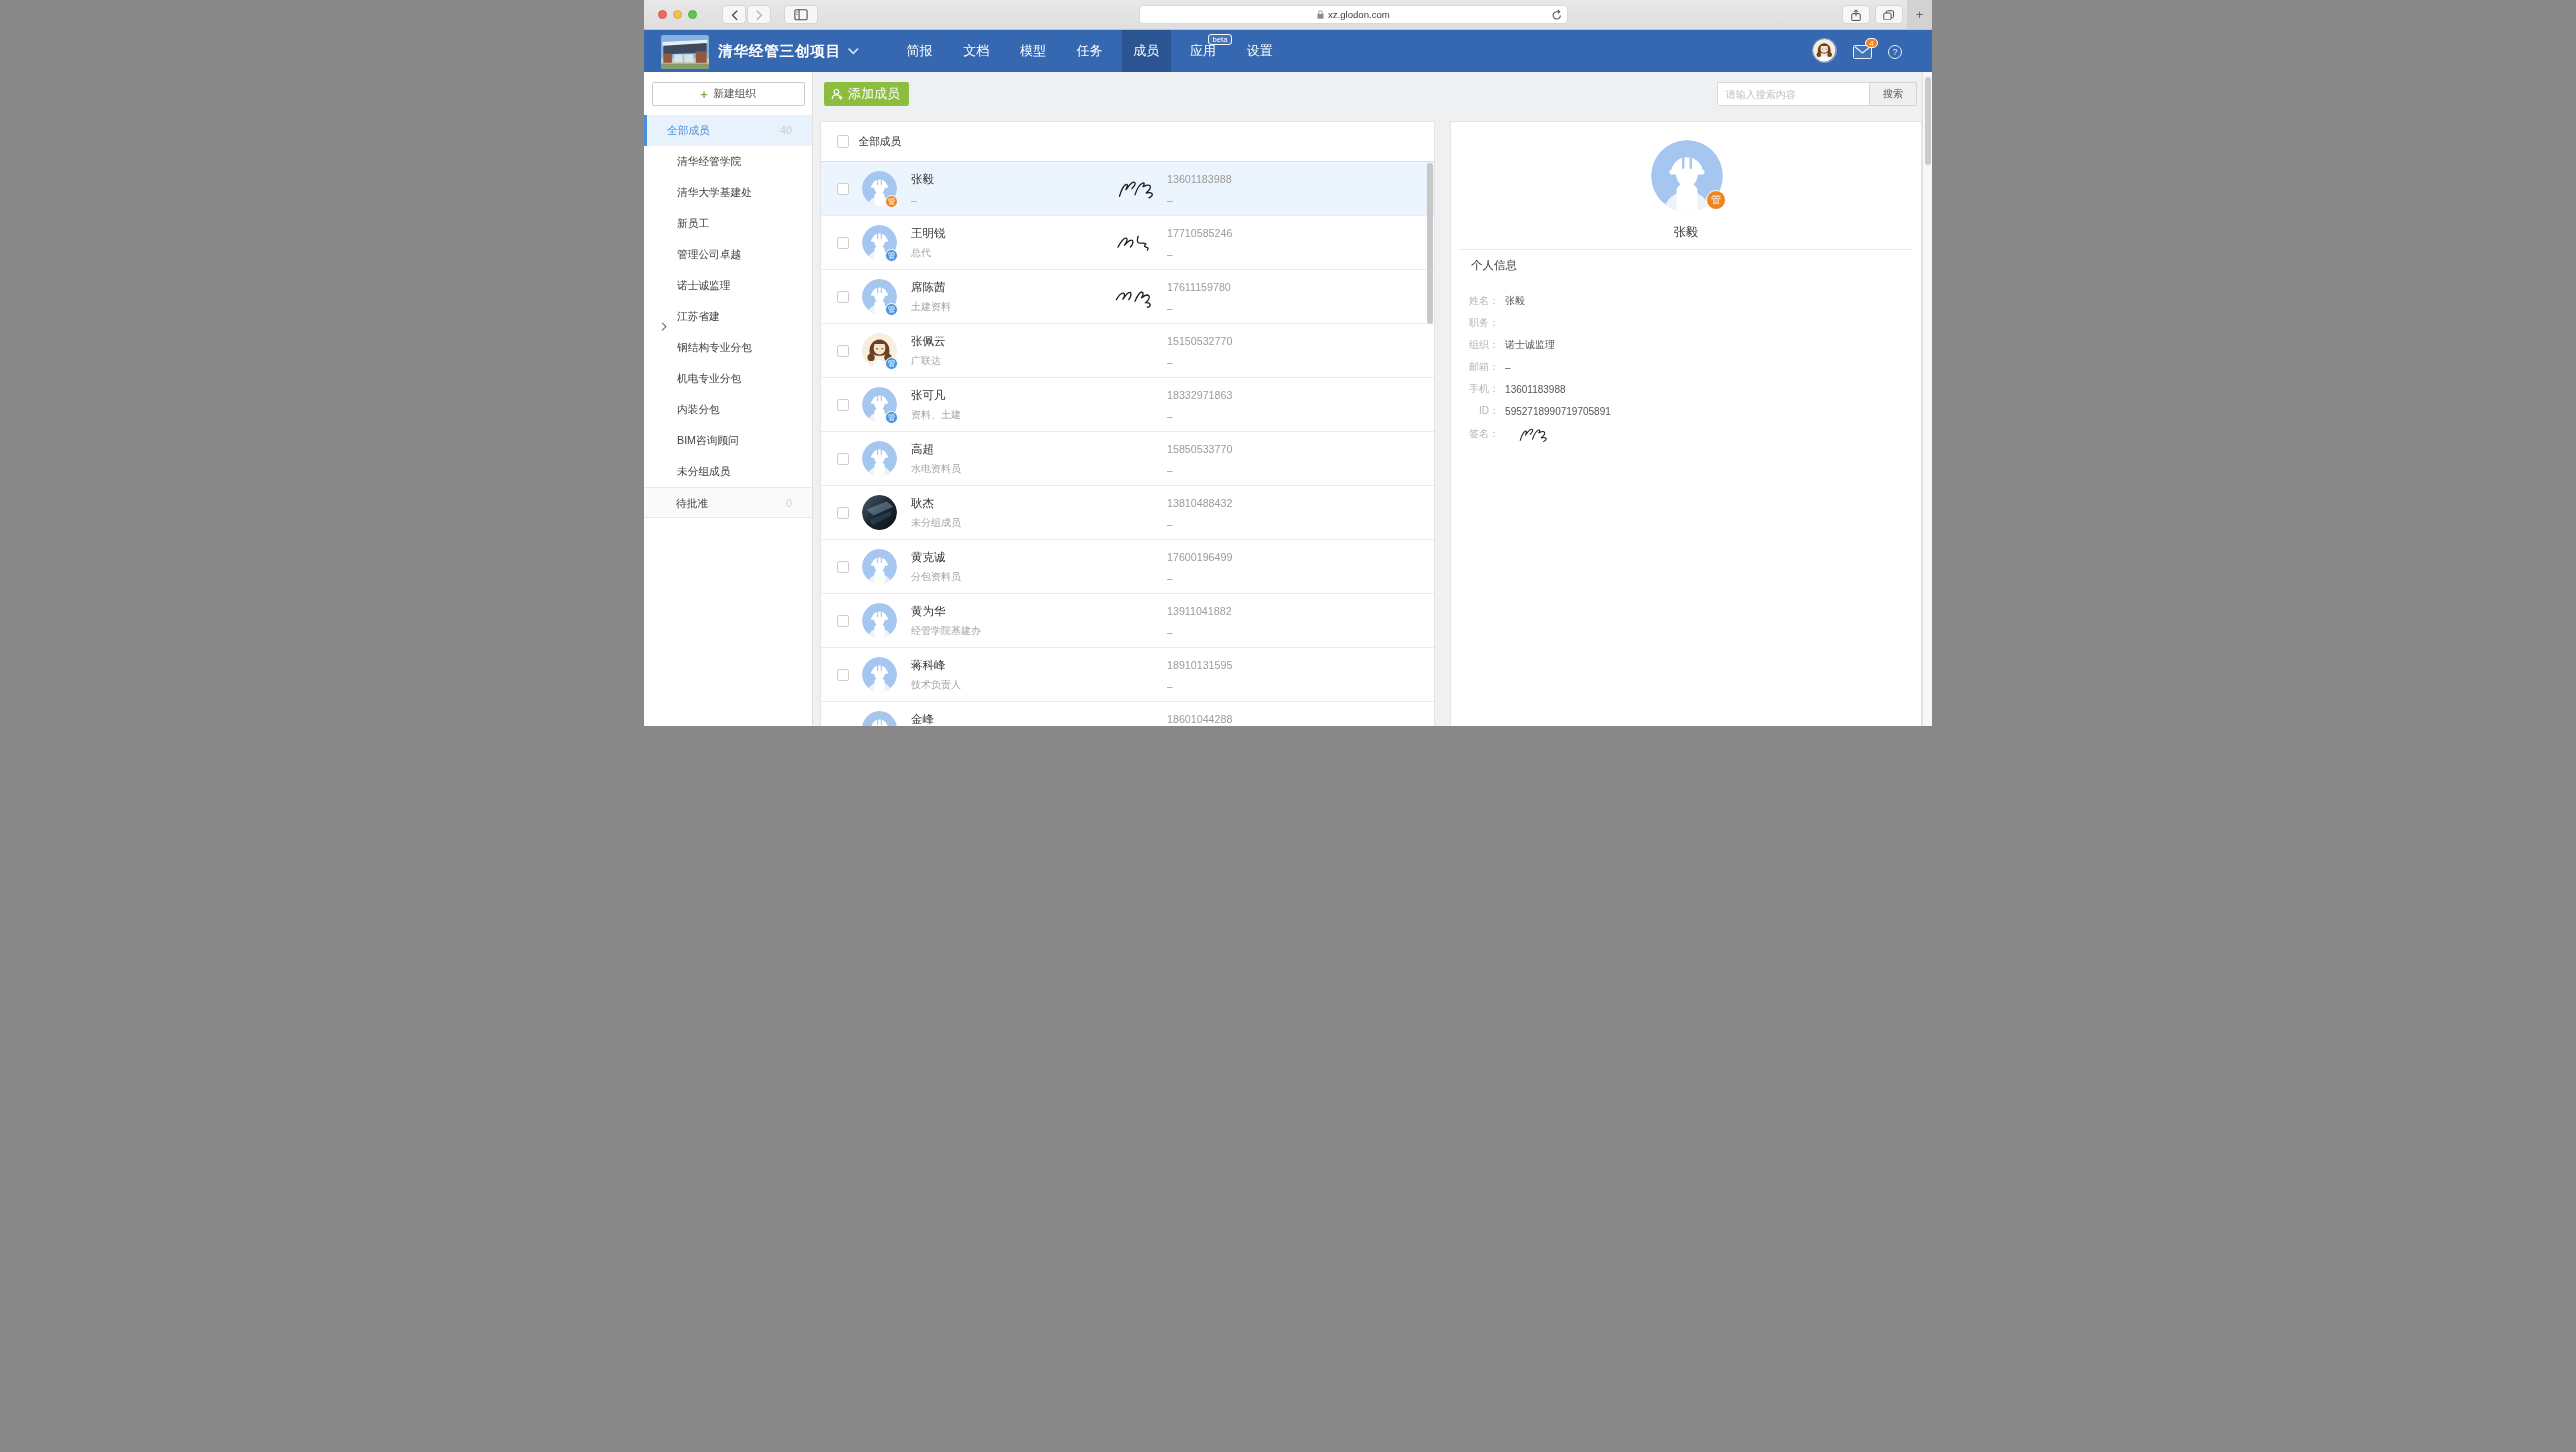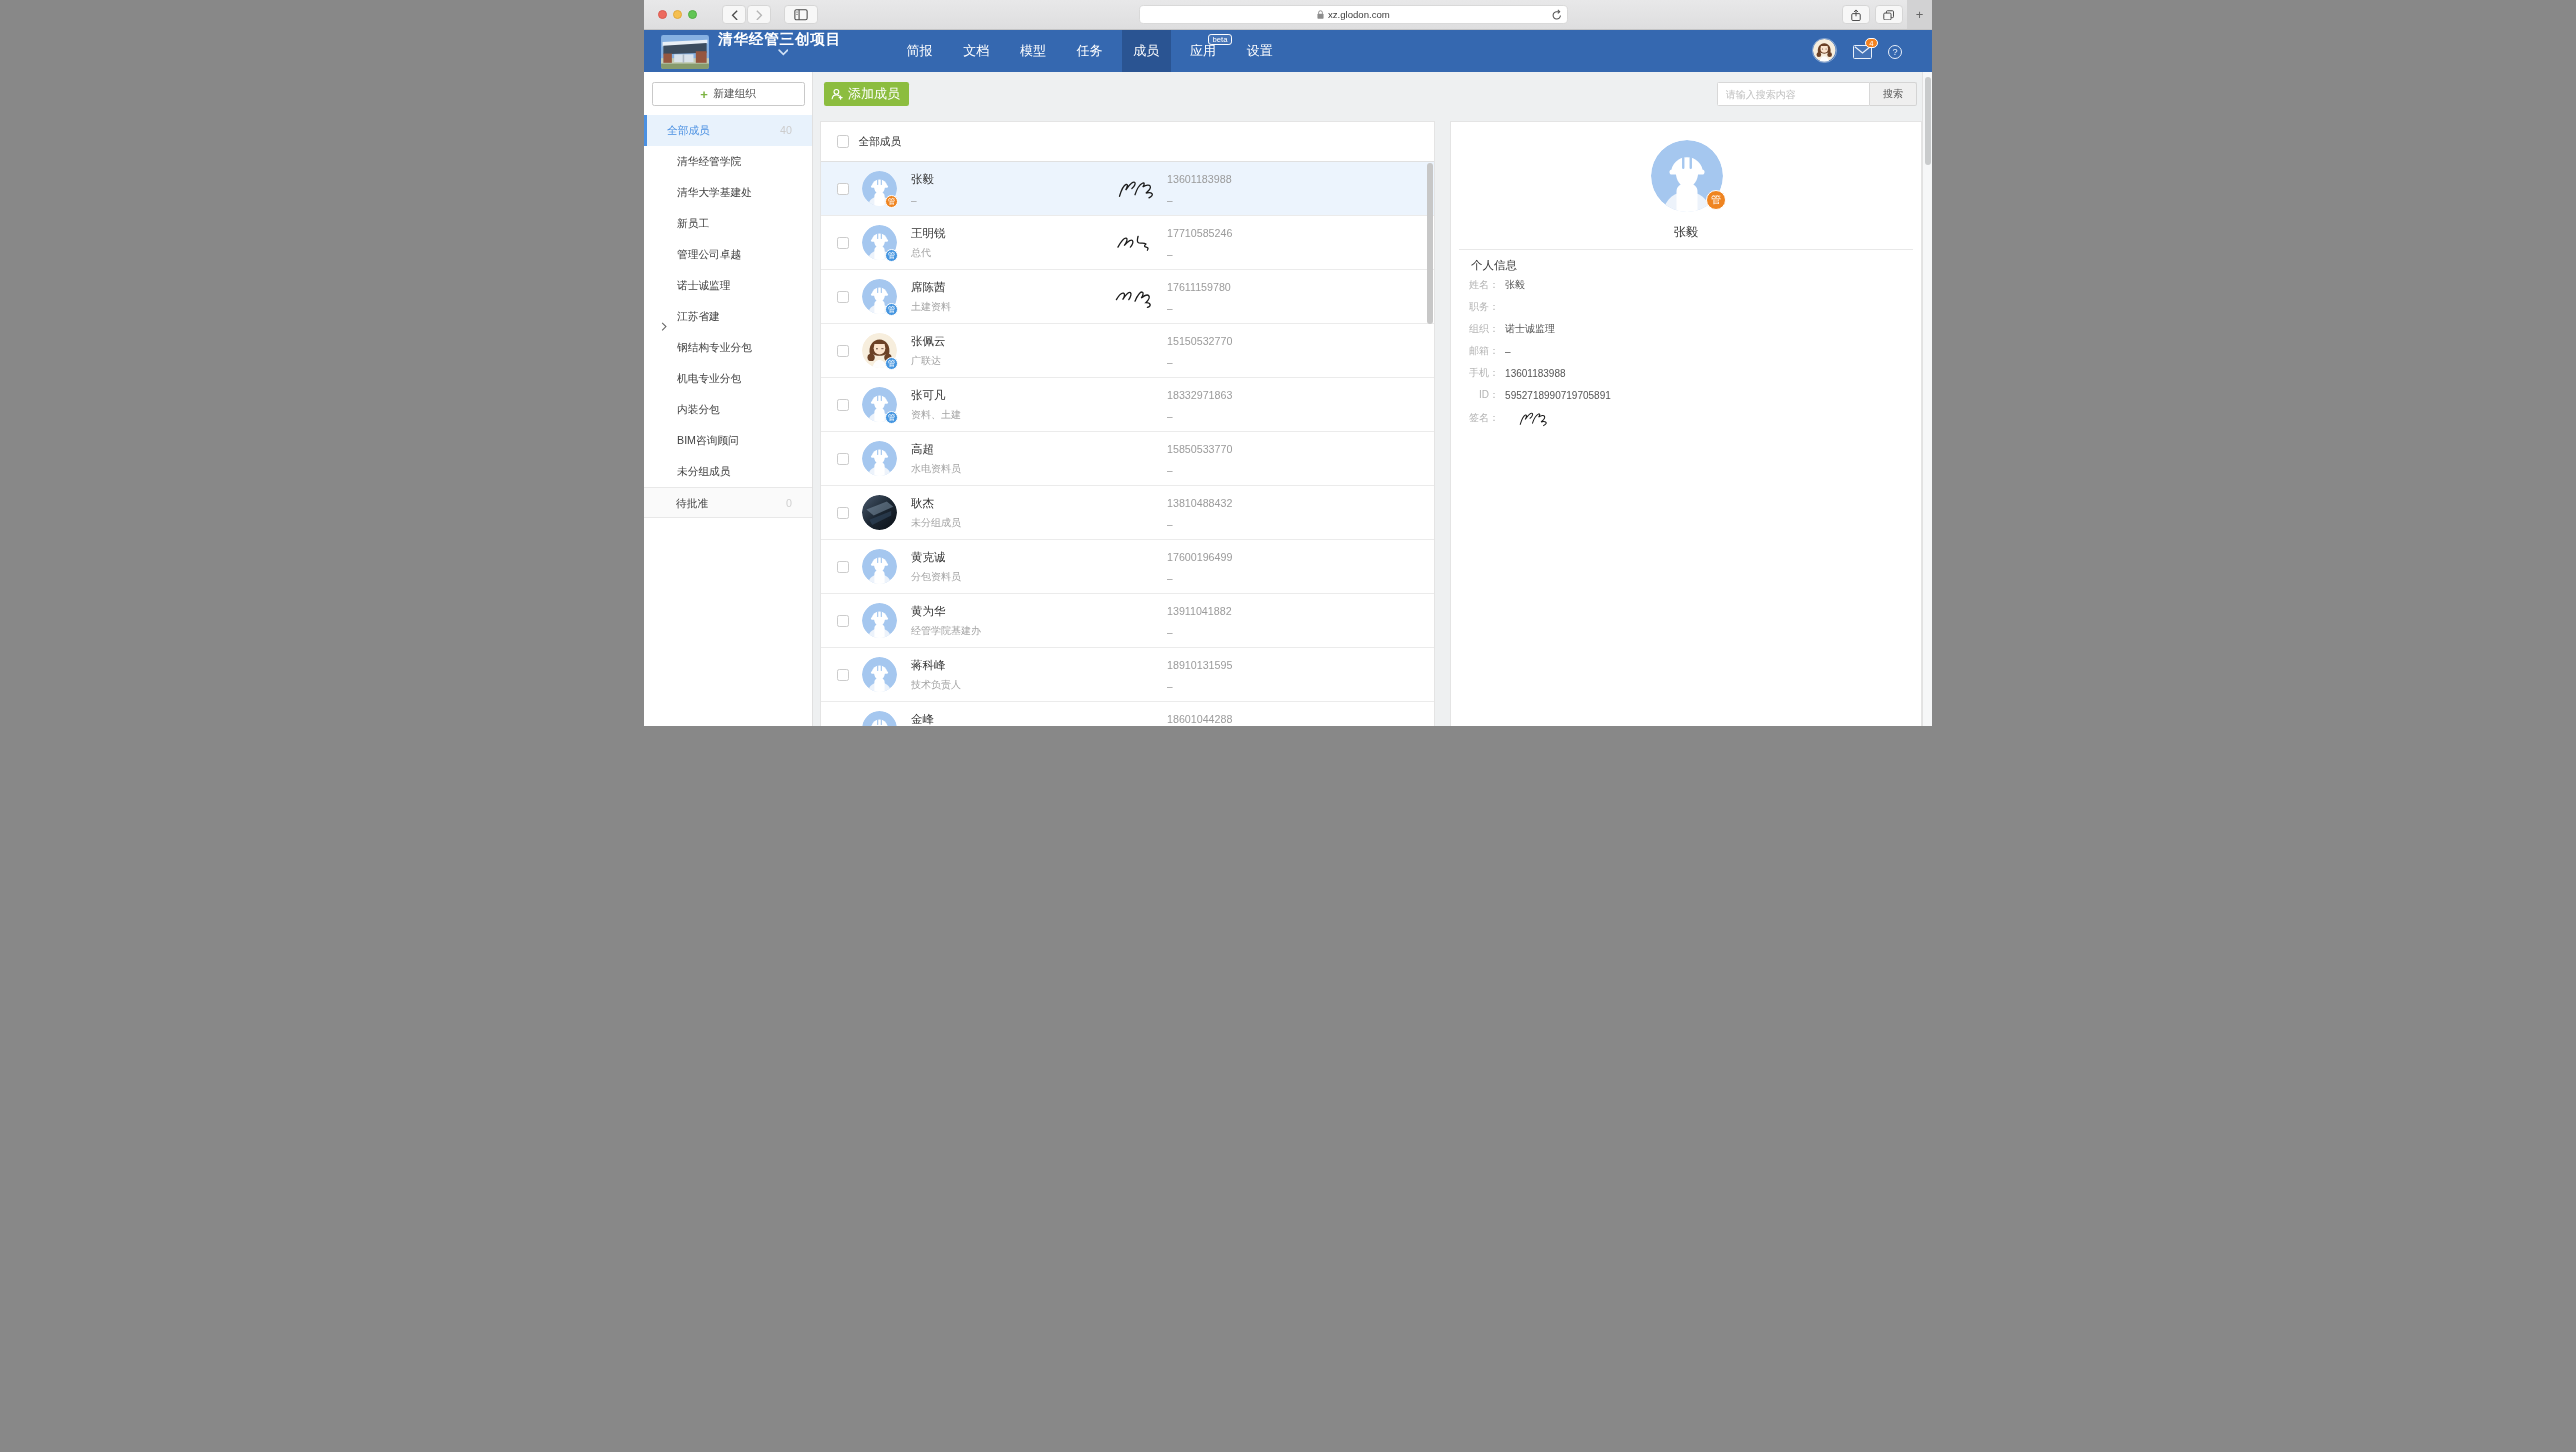--- a/index.html
+++ b/index.html
@@ -13,21 +13,21 @@
   .tl.y{left:29px;background:#f5bf4f;border:0.8px solid #dfa93c;}
   .tl.g{left:44px;background:#61c554;border:0.8px solid #52ad45;}
   .cbtn{position:absolute;top:5.4px;height:19px;background:#f7f7f7;border:0.8px solid #d6d6d6;border-radius:3.8px;display:flex;align-items:center;justify-content:center;}
   .urlbar{position:absolute;left:495px;top:5.4px;width:429px;height:19px;background:#fff;border:0.8px solid #d9d9d9;border-radius:4.6px;display:flex;align-items:center;justify-content:center;font-size:9.6px;color:#3e3e3e;}
   .urlbar .reload{position:absolute;right:5.4px;top:3.1px;}
   .newtab-strip{position:absolute;right:0;top:0;width:25px;height:29px;background:#d2d2d3;display:flex;align-items:center;justify-content:center;color:#666;font-size:13px;}
 
   
   .appbar{position:absolute;left:0;top:30px;width:100%;height:42px;background:#3568b0;}
   .logo{position:absolute;left:17px;top:4.6px;width:48px;height:34px;border-radius:2.3px;overflow:hidden;}
-  .ptitle{position:absolute;left:74px;top:0;height:42px;display:flex;align-items:center;color:#fff;font-size:14.6px;font-weight:bold;letter-spacing:0.8px;flex-direction:column;}
+  .ptitle{position:absolute;left:74px;top:0;height:42px;display:flex;align-items:center;color:#fff;font-size:14.6px;font-weight:bold;letter-spacing:0.8px;}
   .ptitle .chev{margin-left:7px;display:flex;}
   .nav{position:absolute;left:251px;top:0;height:42px;display:flex;}
   .nav-item{position:relative;width:49px;margin-right:7.7px;height:42px;line-height:42px;text-align:center;color:#fff;font-size:13px;cursor:pointer;}
   .nav-item.active{background:#2a5492;}
   .beta{position:absolute;left:30px;top:3.8px;height:11.5px;line-height:10px;padding:0 3.1px;border:0.8px solid #fff;border-radius:3.1px;font-size:7.7px;color:#fff;background:rgba(255,255,255,0.08);}
   .hdr-avatar{position:absolute;left:1168px;top:8.4px;width:24.5px;height:24.5px;border-radius:50%;overflow:hidden;border:0.8px solid rgba(255,255,255,.4);}
   .mail{position:absolute;left:1209px;top:14.6px;width:19px;height:14px;border:1.2px solid #e9f0fa;border-radius:1.5px;background:rgba(255,255,255,.08);}
   .mail svg{display:block}
   .mail-badge{position:absolute;left:1221px;top:8.4px;min-width:13px;height:10px;padding:0 2.3px;background:#f5821f;border:0.8px solid #fff;border-radius:5.4px;color:#fff;font-size:7.7px;line-height:9.2px;text-align:center;}
   .help{position:absolute;left:1244px;top:14.6px;width:14px;height:14px;border:1.2px solid #e9f0fa;border-radius:50%;color:#e9f0fa;font-size:9.2px;line-height:12.3px;text-align:center;}
@@ -71,21 +71,21 @@
   .mphone2{position:absolute;left:346px;bottom:9.2px;font-size:10px;color:#9b9b9b;}
   .list-scroll{position:absolute;right:1.5px;top:41px;width:5.4px;height:161px;border-radius:3.1px;background:#c7c7c7;}
 
   
   .detail{position:absolute;left:806px;top:121px;width:472px;bottom:0;background:#fff;border:0.8px solid #e4e4e4;border-bottom:none;}
   .davatar{position:absolute;left:200px;top:18.4px;width:72px;height:72px;border-radius:50%;overflow:hidden;}
   .dbadge{position:absolute;left:255px;top:68px;width:20px;height:20px;border-radius:50%;background:#ef8420;border:1.5px solid #fff;color:#fff;font-size:10px;line-height:17.6px;text-align:center;}
   .dname{position:absolute;left:0;top:102px;width:100%;text-align:center;font-size:12.3px;color:#333;}
   .ddiv{position:absolute;left:7.7px;right:7.7px;top:127px;border-top:0.8px solid #e8e8e8;}
   .dsec{position:absolute;left:20px;top:136px;font-size:11.5px;color:#333;}
-  .dfields{position:absolute;left:0;top:152px;width:100%;}
+  .dfields{position:absolute;left:0;top:168px;width:100%;}
   .drow{display:flex;min-height:22px;align-items:center;}
   .dlabel{width:48px;text-align:right;font-size:10px;color:#b3b3b3;flex:none;}
   .dvalue{margin-left:6.1px;font-size:10px;color:#555;}
   .dsig{margin-left:6.1px;width:61px;height:24.5px;}
   .roles{position:absolute;left:17px;top:325px;right:15.3px;}
   .role-line{display:flex;align-items:center;gap:7.7px;margin-top:7px;}
   .role-line .lbl{font-size:10.7px;color:#333;}
   .cb.checked-dis{background:#cdd9e6;border-color:#c2cfdf;position:relative;}
   .cb.checked-dis::after{content:"";position:absolute;left:3.1px;top:2.3px;width:5.4px;height:3.1px;border-left:1.5px solid #fff;border-bottom:1.5px solid #fff;transform:rotate(-45deg);}
   .role-desc{margin:3.1px 0 7.7px 20px;font-size:10px;color:#b8b8b8;}

